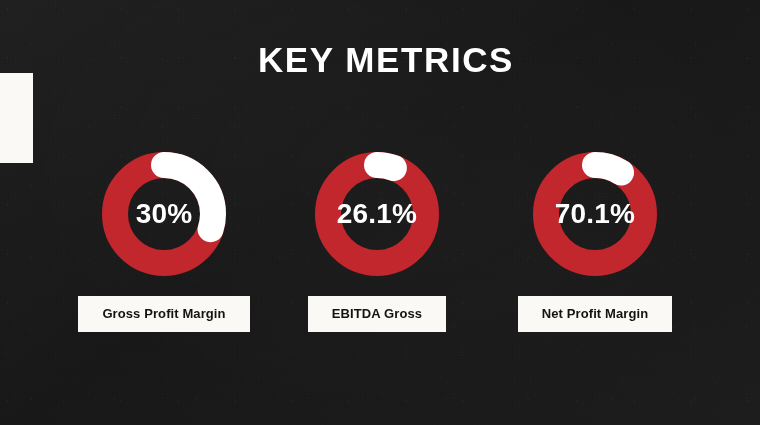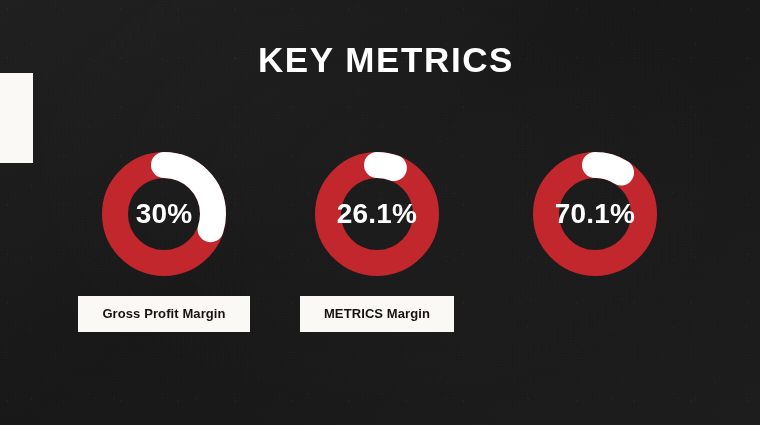--- a/index.html
+++ b/index.html
@@ -113,27 +113,28 @@
     </div>
 
     <div class="metric m1">
       <div class="donut">
         <svg viewBox="0 0 124 124">
           <circle cx="62" cy="62" r="49" fill="none" stroke="#c1272d" stroke-width="26"></circle>
           <circle class="arc" cx="62" cy="62" r="49" fill="none" stroke="#ffffff" stroke-width="26" stroke-linecap="round" transform="rotate(-90 62 62)" stroke-dasharray="17.24106048290078 290.63501956889894" stroke-dashoffset="0"></circle>
         </svg>
         <div class="donut-value">26.1%</div>
       </div>
-      <div class="chip">METRICS Margin</div>
+      <div class="chip">EBITDA Gross</div>
     </div>
 
     <div class="metric m2">
       <div class="donut">
         <svg viewBox="0 0 124 124">
           <circle cx="62" cy="62" r="49" fill="none" stroke="#c1272d" stroke-width="26"></circle>
           <circle class="arc" cx="62" cy="62" r="49" fill="none" stroke="#ffffff" stroke-width="26" stroke-linecap="round" transform="rotate(-90 62 62)" stroke-dasharray="27.400971124610177 280.4751089271895" stroke-dashoffset="0"></circle>
         </svg>
         <div class="donut-value">70.1%</div>
       </div>
+      <div class="chip">Net Profit Margin</div>
     </div>
 
   </div>
 </div>
 
 </body></html>

